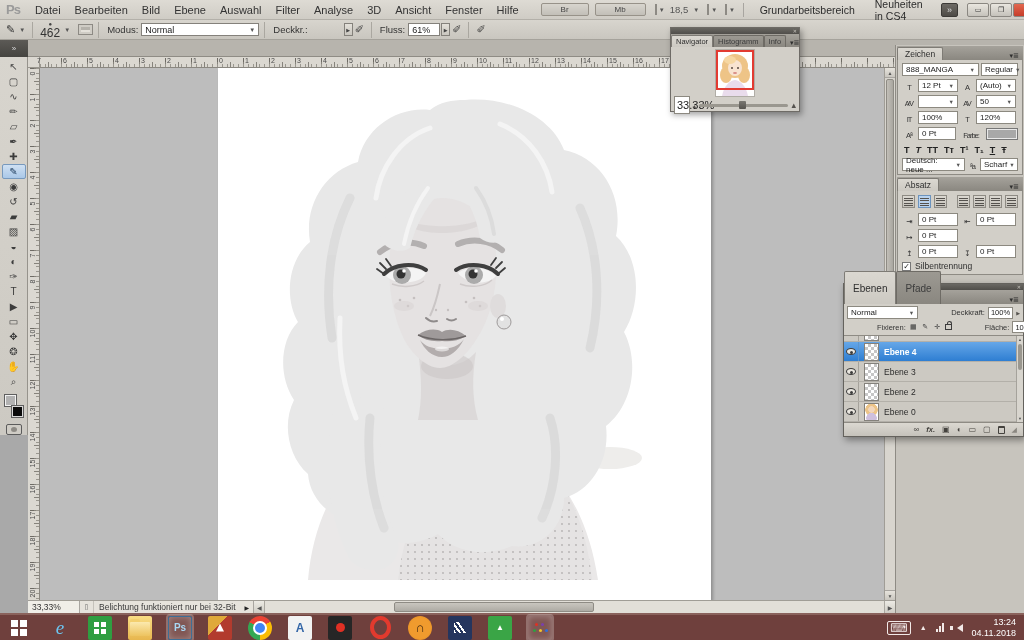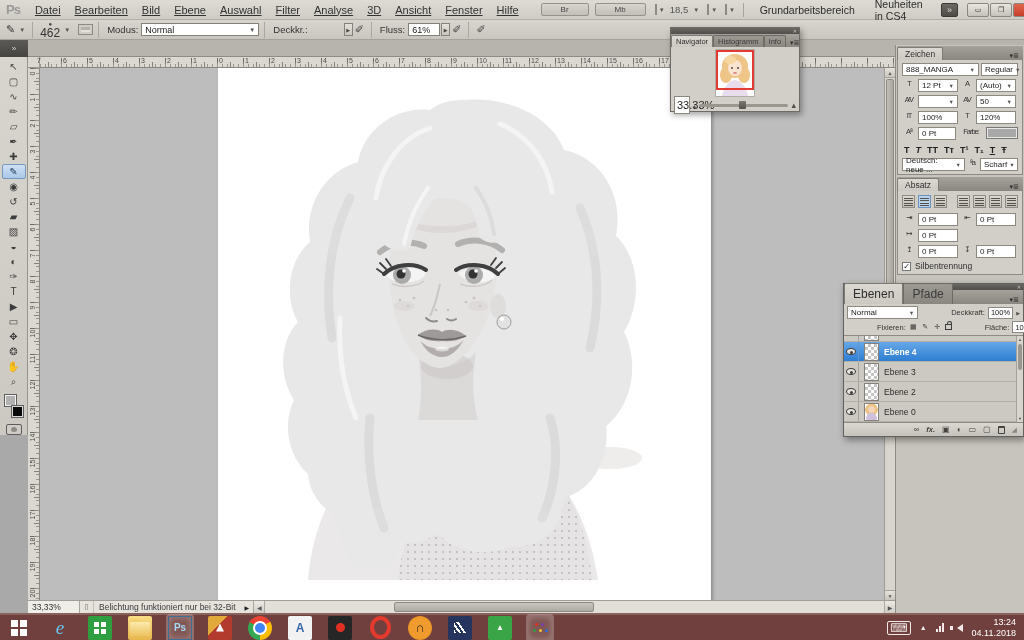--- a/index.html
+++ b/index.html
@@ -3,21 +3,21 @@
 <meta charset="utf-8">
 <style>
   html,body{margin:0;padding:0;background:#555;}
   *{box-sizing:border-box;font-family:"Liberation Sans",sans-serif;}
   .app{position:relative;width:1024px;height:640px;background:#d4d1ca;overflow:hidden;font-size:10px;color:#2e2e2e;}
   .abs{position:absolute;}
 
   
   .menubar{left:0;top:0;width:1024px;height:20px;background:linear-gradient(#dedbd4,#cfccc5);display:flex;align-items:center;border-bottom:1px solid #b3b0a9;}
   .pslogo{color:#9a9a9a;font-weight:bold;font-size:13px;padding:0 8px 0 6px;letter-spacing:-1px;}
-  .mitem{padding:0 7px;font-size:11px;color:#333;cursor:default;text-decoration:underline;}
+  .mitem{padding:0 7px;font-size:11px;color:#333;cursor:default;}
   .msep{width:1px;height:14px;background:#a8a5a0;margin:0 6px;}
   .appbtn{font-size:8px;border:1px solid #979289;background:linear-gradient(#d8d5ce,#c2bfb8);padding:1px 19px;border-radius:2px;margin:0 3px;color:#444;}
   .ddarr{font-size:6px;color:#555;margin:0 2px;}
   .miniico{width:15px;height:11px;border:1px solid #8d8a84;background:#cfccc5;display:inline-block;margin-left:6px;position:relative;}
   .miniico::after{content:"";position:absolute;inset:2px;background:linear-gradient(#b5b2ab 0 3px,#e4e1da 3px);}
   .mbright{margin-left:auto;display:flex;align-items:center;}
   .wslabel{font-size:10.5px;color:#2c2c2c;margin:0 10px;}
   .chevbtn{background:linear-gradient(#6d6a65,#4e4b47);color:#ddd;font-size:9px;padding:1px 5px;border-radius:2px;margin:0 8px;border:1px solid #3c3a37;}
   #winctrl{display:flex;margin-right:3px;}
   .wbtn{width:22px;height:14px;border:1px solid #8a8781;background:linear-gradient(#e9e6df,#c5c2bb);font-size:7px;display:flex;align-items:center;justify-content:center;color:#333;margin-left:1px;border-radius:2px;}
@@ -93,21 +93,21 @@
   .hthumb{position:absolute;left:140px;top:1px;width:200px;height:10px;background:linear-gradient(#c9c6bf,#aeaba4);border:1px solid #8e8b84;border-radius:2px;}
   .winedge{left:0;top:613px;width:1024px;height:2px;background:#8a625c;}
 
   
   .dock{left:895px;top:45px;width:129px;height:568px;background:#c7c4bd;border-left:1px solid #8e8b84;padding:1px 1px 0 1px;}
   .ptabs{height:14px;background:linear-gradient(#a5a29b,#8a8780);display:flex;align-items:flex-end;}
   .ptab{height:13px;padding:0 7px;font-size:8.5px;display:flex;align-items:center;color:#2e2e2e;background:linear-gradient(#dbd8d1,#ccc9c2);border:1px solid #7e7b75;border-bottom:none;border-radius:2px 2px 0 0;}
   .ptab.off{background:linear-gradient(#9c9992,#8a8780);color:#3c3c3c;border-color:#6e6b65;}
   .pmenuico{margin-left:auto;font-size:7px;color:#2e2e2e;padding:0 4px;}
   .pbody{background:#d2cfc8;border:1px solid #8e8b84;border-top:none;padding:3px 4px;}
-  .prow{display:flex;align-items:flex-start;margin-bottom:3px;gap:2px;}
+  .prow{display:flex;align-items:flex-end;margin-bottom:3px;gap:2px;}
   .cico{width:14px;font-size:7.5px;color:#333;text-align:center;flex:0 0 auto;letter-spacing:-1px;}
   .cfield{background:#fff;border:1px solid #8c8980;height:13px;display:flex;align-items:center;padding:0 3px;font-size:8px;color:#222;}
   .cfield .fdarr{margin-left:auto;font-size:5.5px;color:#555;padding-left:2px;}
   .w80{width:78px;}.w37{width:37px;}.w40{width:40px;}.w70{width:68px;}
   .swatchbox{width:34px;height:12px;background:#a8a8a8;border:1px solid #777;box-shadow:inset 0 0 0 1px #e8e8e8;}
   #stylesrow{display:flex;gap:6px;padding:2px 2px 3px;}
   .tstyle{font-size:9px;color:#222;font-weight:bold;}
   .tstyle.i{font-style:italic;}.tstyle.u{text-decoration:underline;}
   #alignrow{display:flex;gap:3px;margin-bottom:5px;padding-top:1px;}
   .albtn{width:14px;height:13px;border:1px solid #8e8b84;background:linear-gradient(#dbd8d1,#c5c2bb);display:flex;align-items:center;justify-content:center;}
@@ -130,21 +130,21 @@
   .navfooter{height:14px;display:flex;align-items:center;padding:0 3px;gap:3px;}
   .navzoom{width:16px;height:10px;background:#fff;border:1px solid #8c8980;font-size:11px;display:flex;align-items:center;padding:8px 2px;color:#222;}
   .ztri{color:#55524e;font-size:6px;}
   .ztri.big{font-size:9px;}
   .navslider{flex:1;height:3px;background:#9a978f;border-radius:2px;position:relative;}
   .navknob{position:absolute;left:45%;top:-3px;width:7px;height:8px;background:linear-gradient(#7a7872,#55534e);border-radius:1px;}
 
   
   .layerspanel{left:843px;top:283px;width:181px;height:154px;border:1px solid #64625d;box-shadow:2px 3px 7px rgba(0,0,0,.4);background:#d2cfc8;z-index:30;display:flex;flex-direction:column;}
   .lp-tabs{height:14px;background:linear-gradient(#a5a29b,#8a8780);display:flex;align-items:flex-end;}
-  .lp-tabs .ptab{height:13px;padding:10px 8px;font-size:12px;}
+  .lp-tabs .ptab{height:13px;padding:16px 8px;font-size:10px;}
   .lpctl{display:flex;align-items:center;padding:2px 3px;gap:3px;}
   .lpsel{width:84px;height:13px;background:#fff;border:1px solid #8c8980;font-size:8px;display:flex;align-items:center;padding:0 3px;color:#222;}
   .lpsel .fdarr{margin-left:auto;font-size:5.5px;color:#555;}
   .lplabel{font-size:7.5px;color:#333;padding-left:30px;}
   .lpval{width:26px;height:12px;background:#fff;border:1px solid #8c8980;font-size:7.5px;display:flex;align-items:center;padding:0 2px;color:#222;}
   .lockico{font-size:7px;color:#3c3c3c;width:9px;text-align:center;}
   .lockdraw{display:inline-block;width:7px;height:6px;border:1px solid #3c3c3c;position:relative;}
   .lockdraw::before{content:"";position:absolute;top:-4px;left:1px;width:3px;height:3px;border:1px solid #3c3c3c;border-bottom:none;border-radius:3px 3px 0 0;}
   #layerlist{flex:1;background:#ccc9c2;border-top:1px solid #8e8b84;border-bottom:1px solid #8e8b84;position:relative;overflow:hidden;padding-right:7px;}
   .lrow{height:20px;display:flex;align-items:center;border-bottom:1px solid #b3b0a9;}

